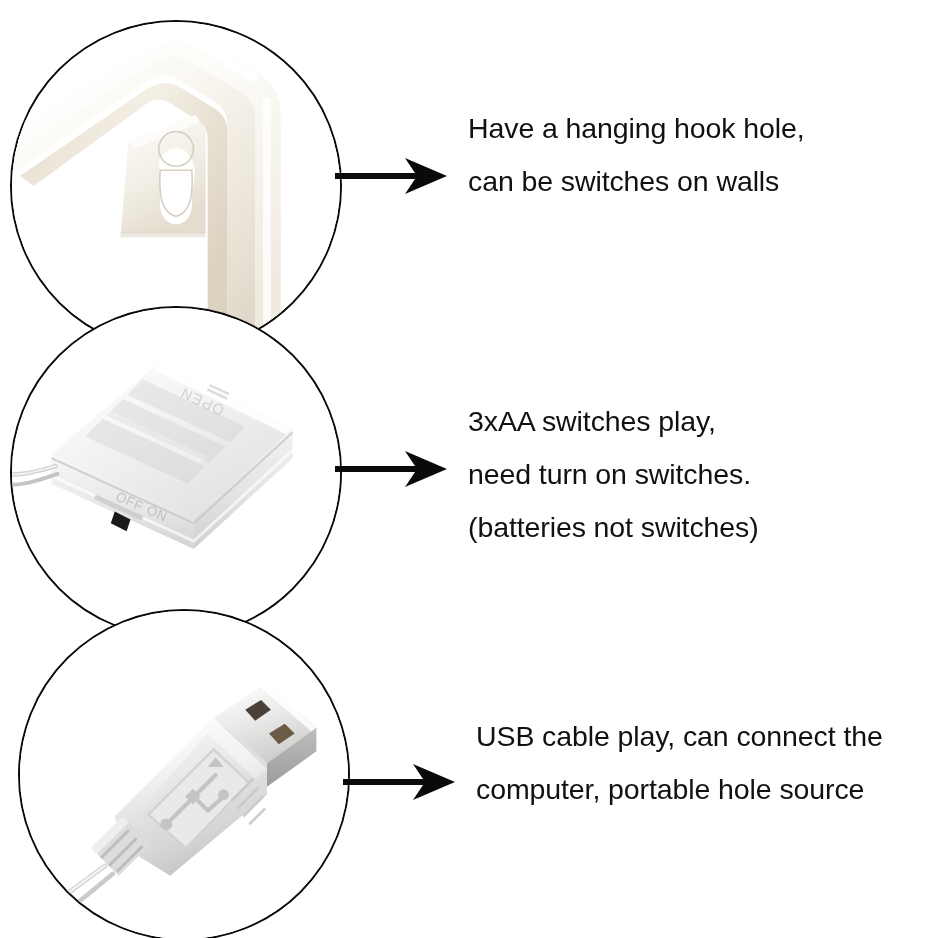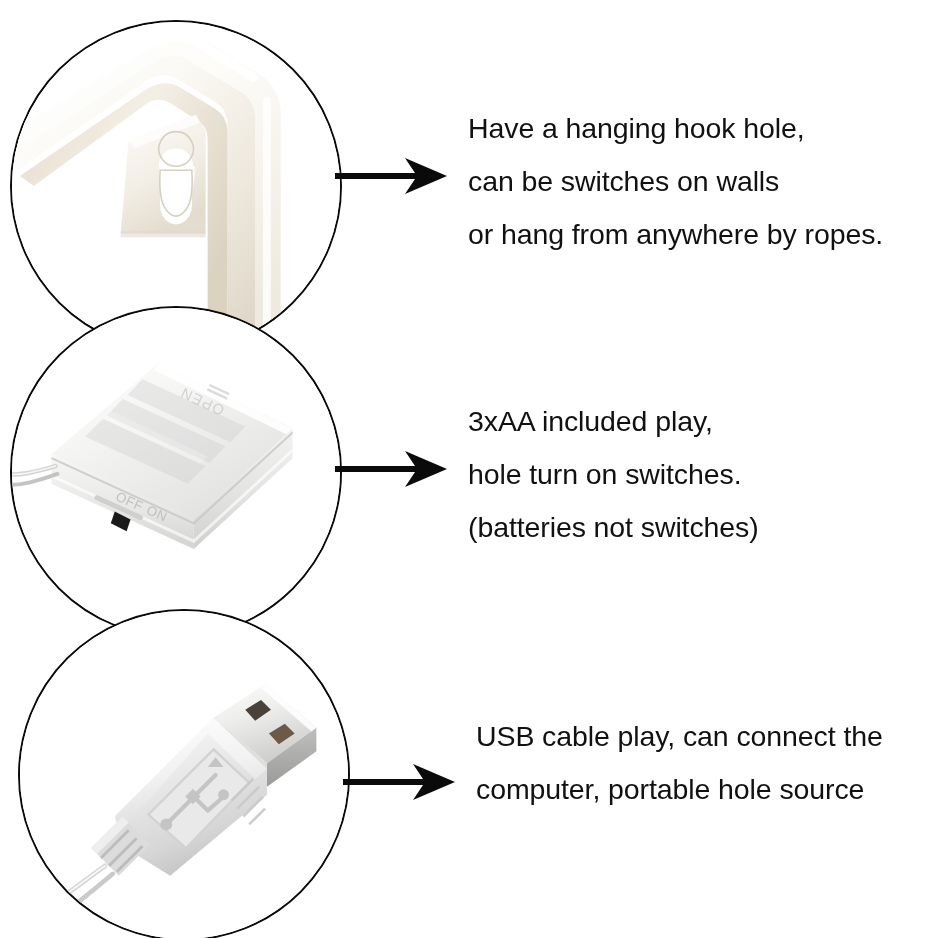--- a/index.html
+++ b/index.html
@@ -144,21 +144,20 @@
     <div class="callout-arrow">
       <svg viewBox="0 0 120 44">
         <rect x="0" y="19" width="86" height="6" fill="#0a0a0a"></rect>
         <path d="M 70 4 L 112 22 L 70 40 L 82 22 Z" fill="#0a0a0a"></path>
       </svg>
     </div>
 
     <div class="caption">
       <span class="line">Have a hanging hook hole,</span>
       <span class="line">can be switches on walls</span>
-      <span class="line">or hang from anywhere by ropes.</span>
     </div>
   </div>
 
   <div class="feature-row" id="row-battery">
 
     <div class="photo-circle">
       <svg viewBox="0 0 332 332" preserveAspectRatio="xMidYMid slice">
         <defs>
           <linearGradient id="lidTop" x1="0.1" y1="0" x2="0.8" y2="1">
             <stop offset="0%" stop-color="#ffffff"></stop>
@@ -227,22 +226,22 @@
     </div>
 
     <div class="callout-arrow">
       <svg viewBox="0 0 120 44">
         <rect x="0" y="19" width="86" height="6" fill="#0a0a0a"></rect>
         <path d="M 70 4 L 112 22 L 70 40 L 82 22 Z" fill="#0a0a0a"></path>
       </svg>
     </div>
 
     <div class="caption" style="top:95px;">
-      <span class="line">3xAA included play,</span>
-      <span class="line">hole turn on switches.</span>
+      <span class="line">3xAA switches play,</span>
+      <span class="line">need turn on switches.</span>
       <span class="line">(batteries not switches)</span>
     </div>
   </div>
 
   <div class="feature-row" id="row-usb">
 
     <div class="photo-circle">
       <svg viewBox="0 0 332 332" preserveAspectRatio="xMidYMid slice">
         <defs>
           <linearGradient id="plugBody" x1="0.2" y1="0" x2="0.6" y2="1">

